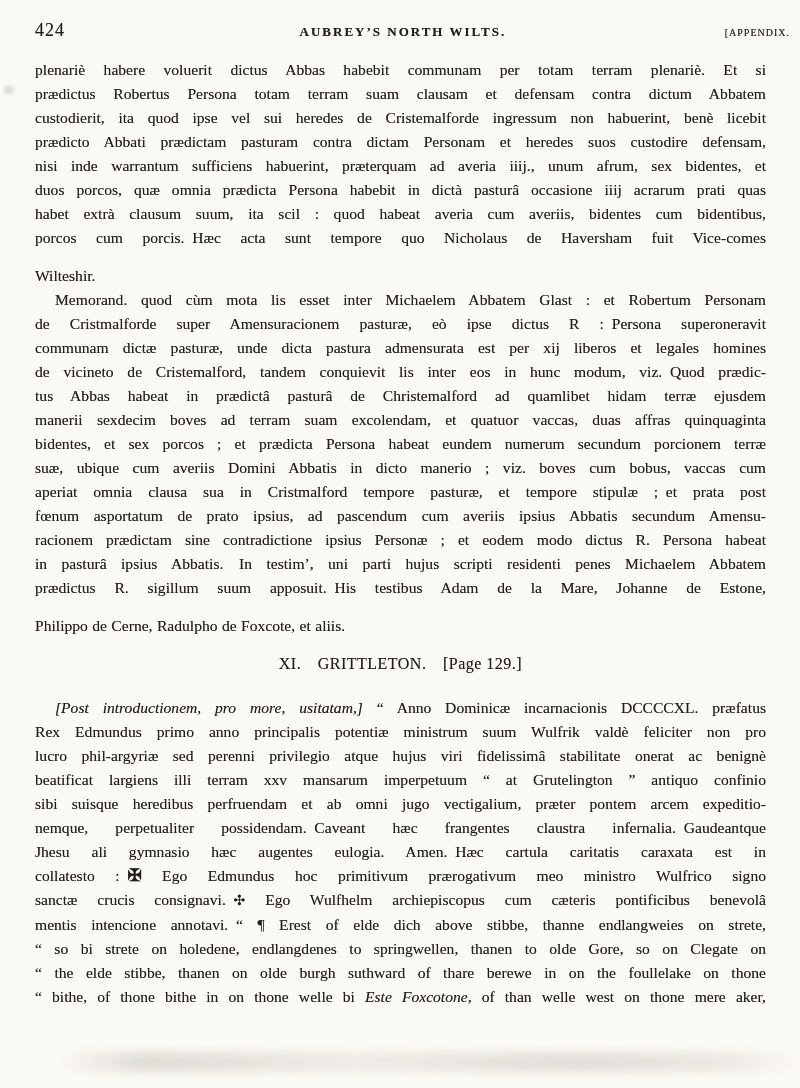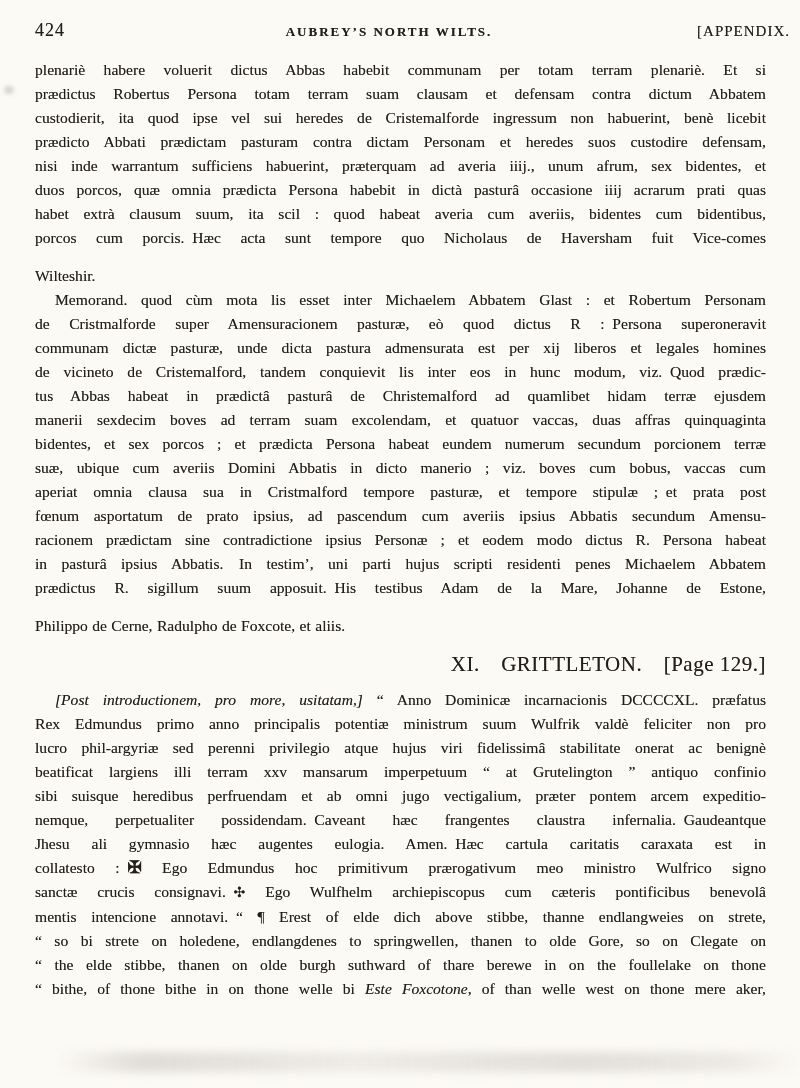--- a/index.html
+++ b/index.html
@@ -16,34 +16,34 @@
   .ink{ text-shadow:0 0 .6px rgba(40,34,28,.55); }
   .header{
     position:absolute; top:20px; left:35px; right:26px;
     display:flex; justify-content:space-between; align-items:baseline;
   }
   .pagenum{ font-size:18px; letter-spacing:1px; }
   .running-title{
     font-size:13px; font-weight:bold; letter-spacing:2px;
     transform:translateX(8px);
   }
-  .corner{ font-size:15px; letter-spacing:1px; }
+  .corner{ font-size:10px; letter-spacing:1px; }
   .bodytext{
     position:absolute; top:58px; left:35px; width:731px;
   }
   .pline{
     font-size:15.6px; line-height:24px;
     text-align:justify; text-align-last:justify;
     word-spacing:.5px;
   }
   .pline.nolast{ text-align-last:left;margin-top:14px; }
   .pline.ind{ text-indent:20px; }
   .b-heading{
-    margin:14px 0 12px;
-    text-align:right; font-size:21px; letter-spacing:.5px;
+    margin:14px 0 20px;
+    text-align:center; font-size:16px; letter-spacing:.5px;
     line-height:24px;
   }
   .b-iheading{ margin:2px 0 8px; }
   .b-iheading .pline{
     text-align:center; text-align-last:center;
     font-size:16.8px; line-height:30px;
   }
   .it{ font-style:italic; }
   .cross1{ font-weight:bold; font-size:17px; }
   .cross2{ font-size:14px; }
@@ -78,21 +78,21 @@
         <div class="pline">custodierit, ita quod ipse vel sui heredes de Cristemalforde ingressum non habuerint, benè licebit</div>
         <div class="pline">prædicto Abbati prædictam pasturam contra dictam Personam et heredes suos custodire defensam,</div>
         <div class="pline">nisi inde warrantum sufficiens habuerint, præterquam ad averia iiij., unum afrum, sex bidentes, et</div>
         <div class="pline">duos porcos, quæ omnia prædicta Persona habebit in dictà pasturâ occasione iiij acrarum prati quas</div>
         <div class="pline">habet extrà clausum suum, ita scil : quod habeat averia cum averiis, bidentes cum bidentibus,</div>
         <div class="pline">porcos cum porcis. Hæc acta sunt tempore quo Nicholaus de Haversham fuit Vice-comes</div>
         <div class="pline nolast">Wilteshir.</div>
       </div>
       <div class="b-para">
         <div class="pline ind">Memorand. quod cùm mota lis esset inter Michaelem Abbatem Glast : et Robertum Personam</div>
-        <div class="pline">de Cristmalforde super Amensuracionem pasturæ, eò quod dictus R : Persona superoneravit</div>
+        <div class="pline">de Cristmalforde super Amensuracionem pasturæ, eò ipse dictus R : Persona superoneravit</div>
         <div class="pline">communam dictæ pasturæ, unde dicta pastura admensurata est per xij liberos et legales homines</div>
         <div class="pline">de vicineto de Cristemalford, tandem conquievit lis inter eos in hunc modum, viz. Quod prædic-</div>
         <div class="pline">tus Abbas habeat in prædictâ pasturâ de Christemalford ad quamlibet hidam terræ ejusdem</div>
         <div class="pline">manerii sexdecim boves ad terram suam excolendam, et quatuor vaccas, duas affras quinquaginta</div>
         <div class="pline">bidentes, et sex porcos ; et prædicta Persona habeat eundem numerum secundum porcionem terræ</div>
         <div class="pline">suæ, ubique cum averiis Domini Abbatis in dicto manerio ; viz. boves cum bobus, vaccas cum</div>
         <div class="pline">aperiat omnia clausa sua in Cristmalford tempore pasturæ, et tempore stipulæ ; et prata post</div>
         <div class="pline">fœnum asportatum de prato ipsius, ad pascendum cum averiis ipsius Abbatis secundum Amensu-</div>
         <div class="pline">racionem prædictam sine contradictione ipsius Personæ ; et eodem modo dictus R. Persona habeat</div>
         <div class="pline">in pasturâ ipsius Abbatis.  In testim’, uni parti hujus scripti residenti penes Michaelem Abbatem</div>

